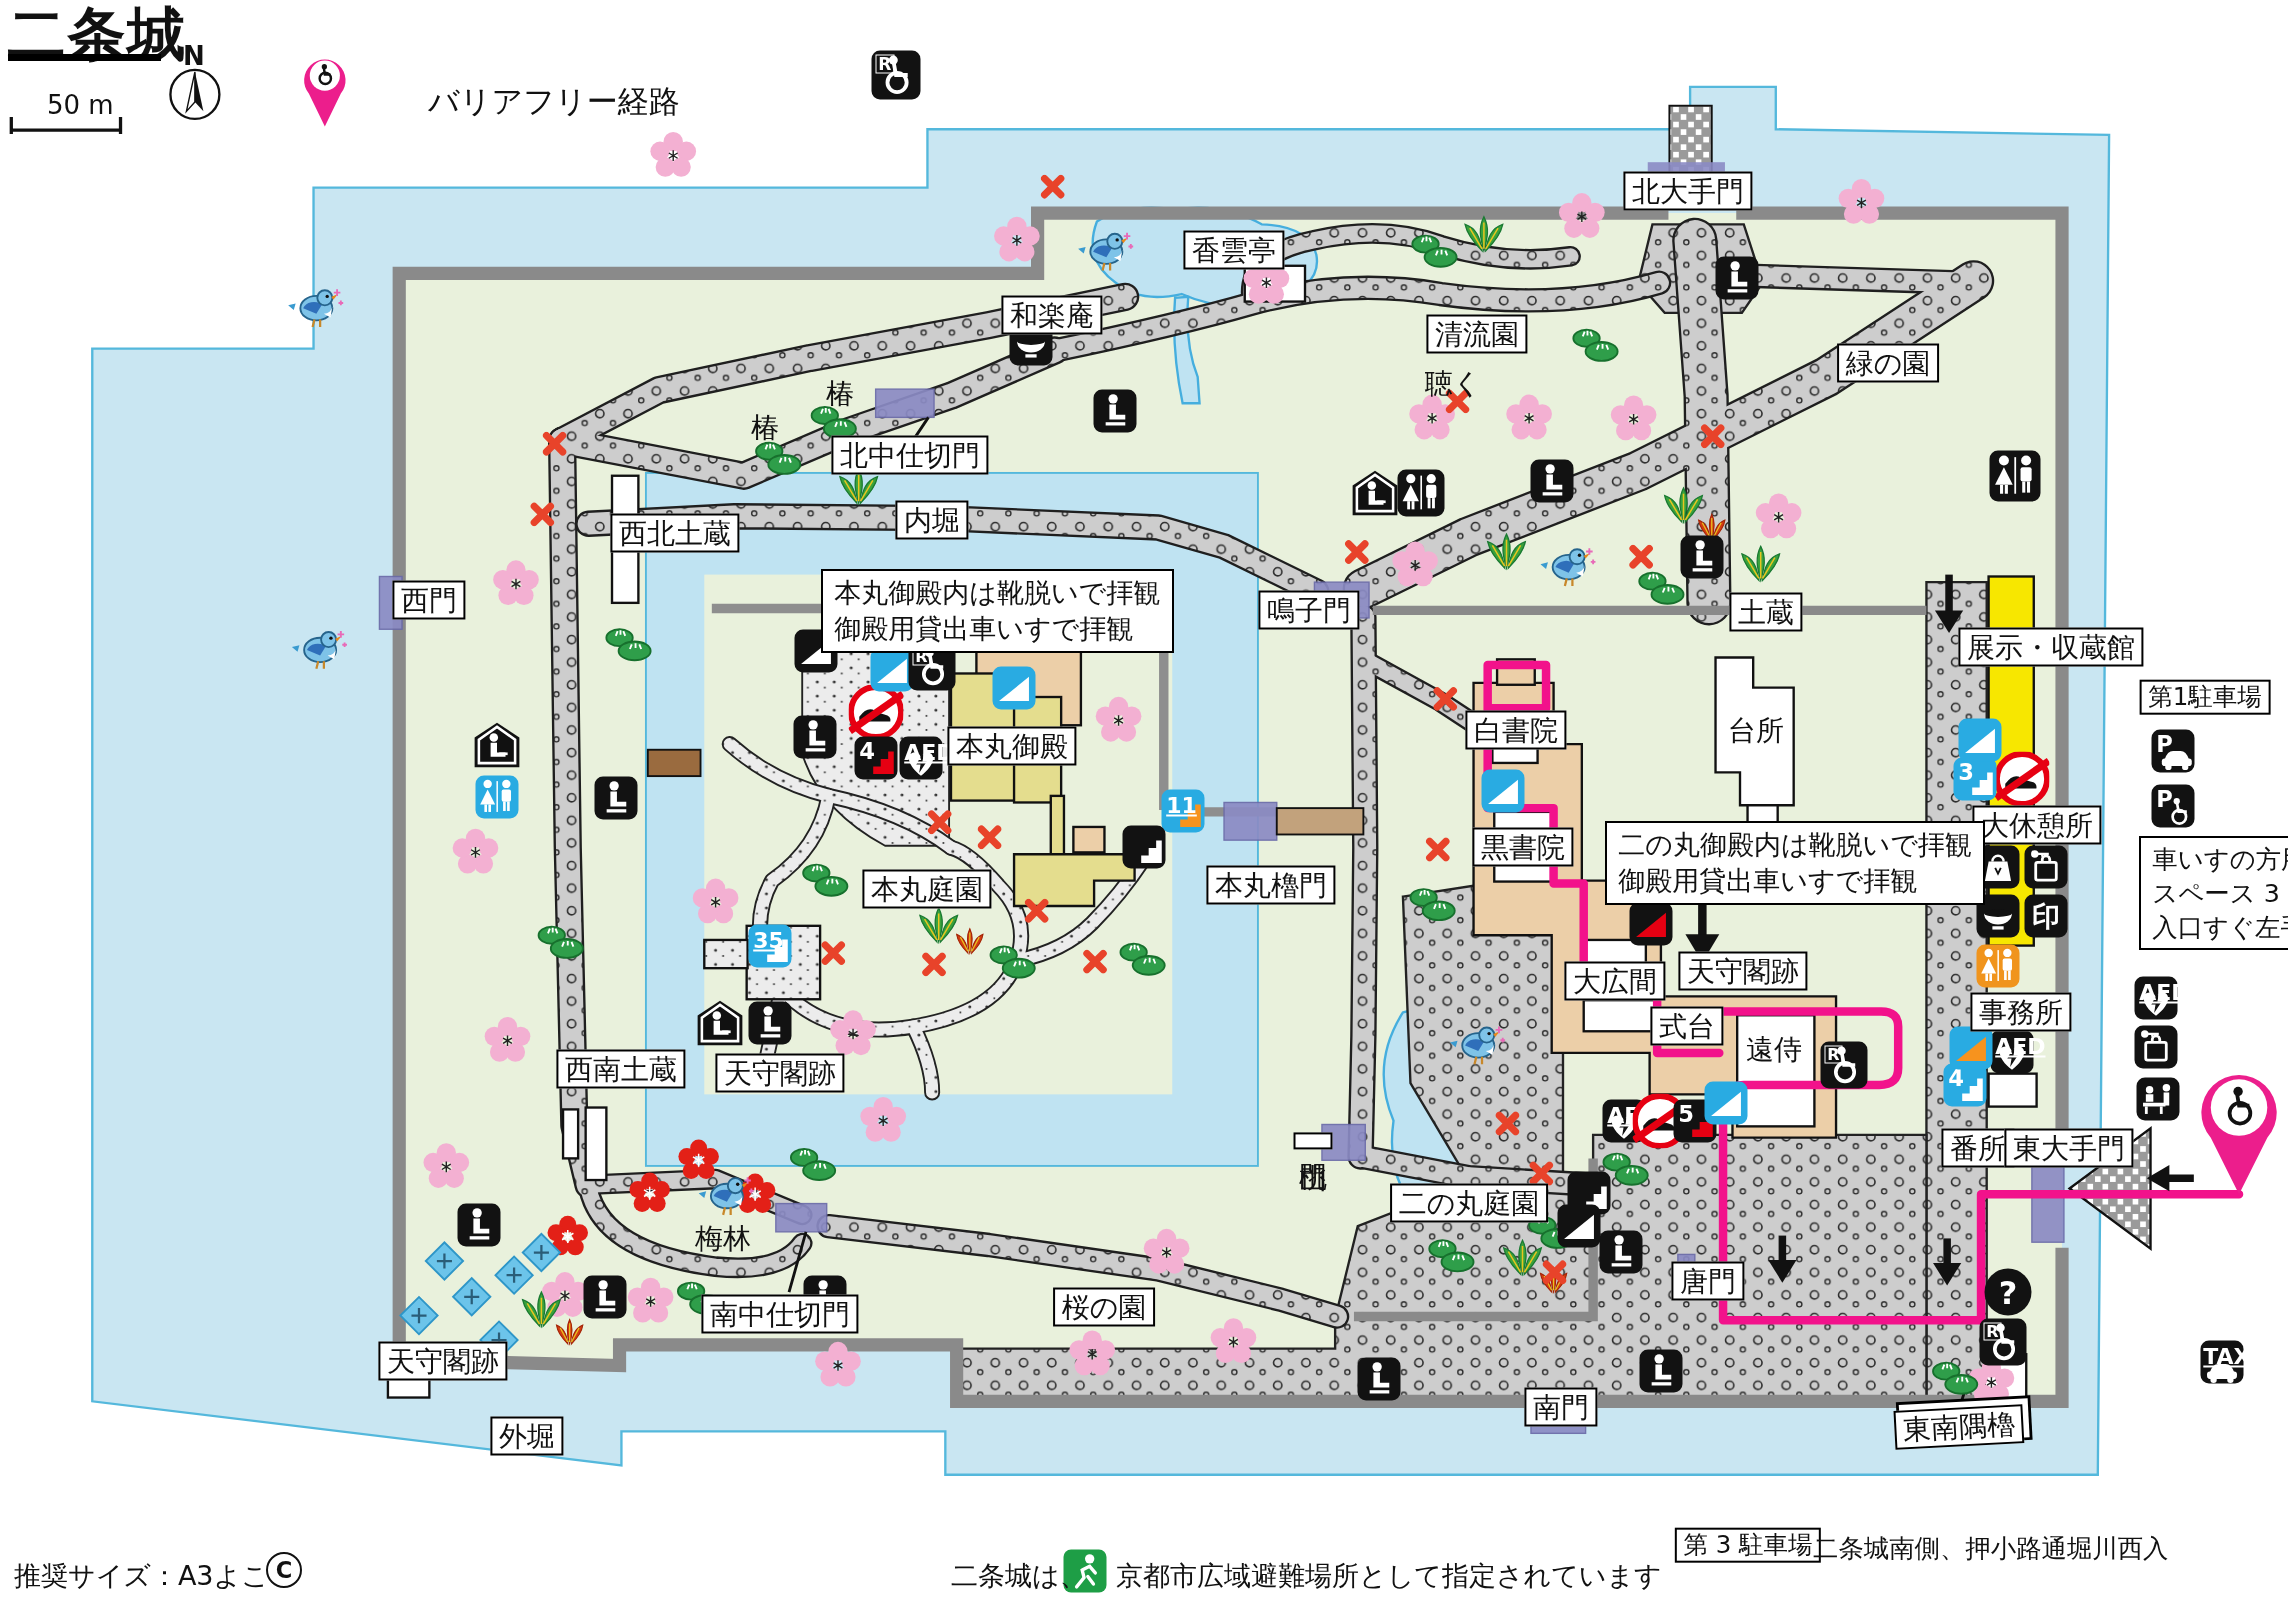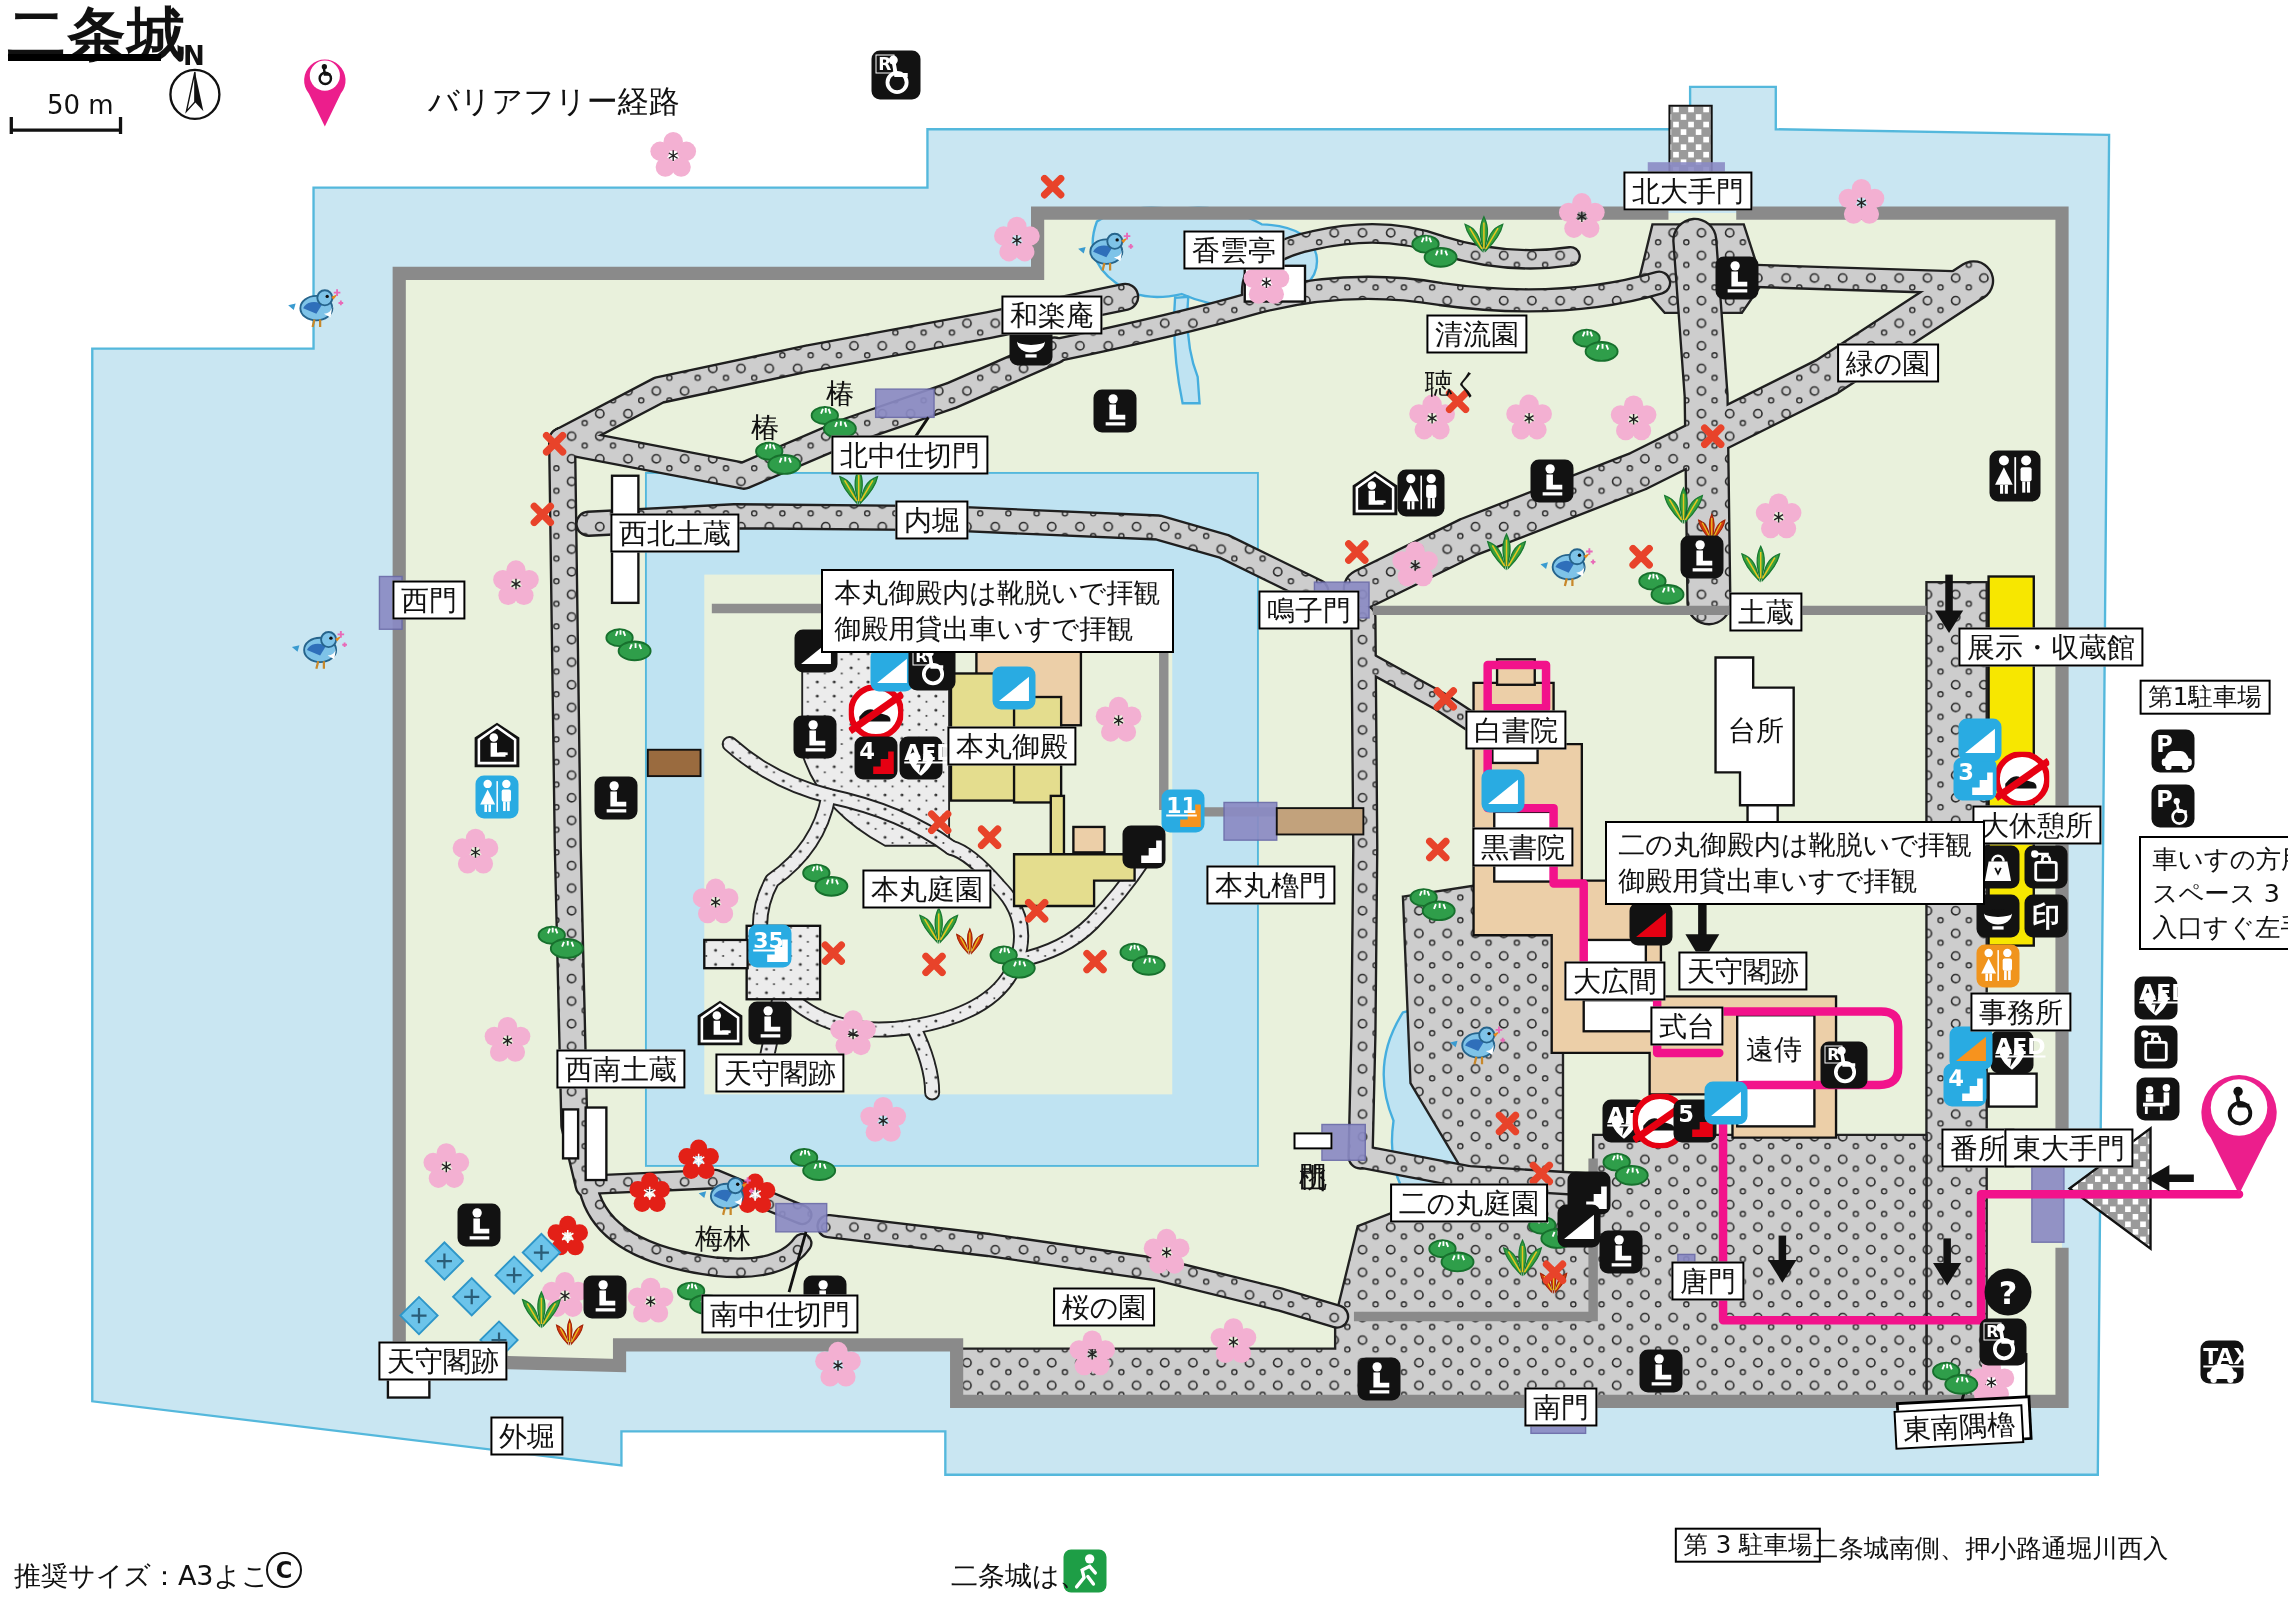--- a/index.html
+++ b/index.html
@@ -901,18 +901,19 @@
     </div>
 
 <div class="footer-text" style="left:14px;top:1558px">推奨サイズ：A3よこ</div>
 <div class="footer-text" style="left:266px;top:1552px;width:32px;height:32px;border:2.4px solid #111;border-radius:50%;text-align:center;line-height:32px;font-size:22.6px;font-weight:bold">C</div>
 <div class="footer-text" style="left:951px;top:1558px">二条城は、</div>
 <div class="ic" style="left:1085px;top:1571px;background:#1e9e46;border-radius:7.5px">
       <svg viewBox="0 0 46 46">
         <use href="#sy-run"></use>
       </svg>
     </div>
+<div class="footer-text" style="left:1116px;top:1558px">京都市広域避難場所として指定されています</div>
 
 <div class="lbl sm" style="left:1748px;top:1545px;transform:translate(-50%,-50%)"><span>第 3 駐車場</span></div>
 <div class="footer-text" style="left:1813px;top:1532px;font-size:25.4px">二条城南側、押小路通堀川西入</div>
 
 </div>
 
 
 </body></html>

